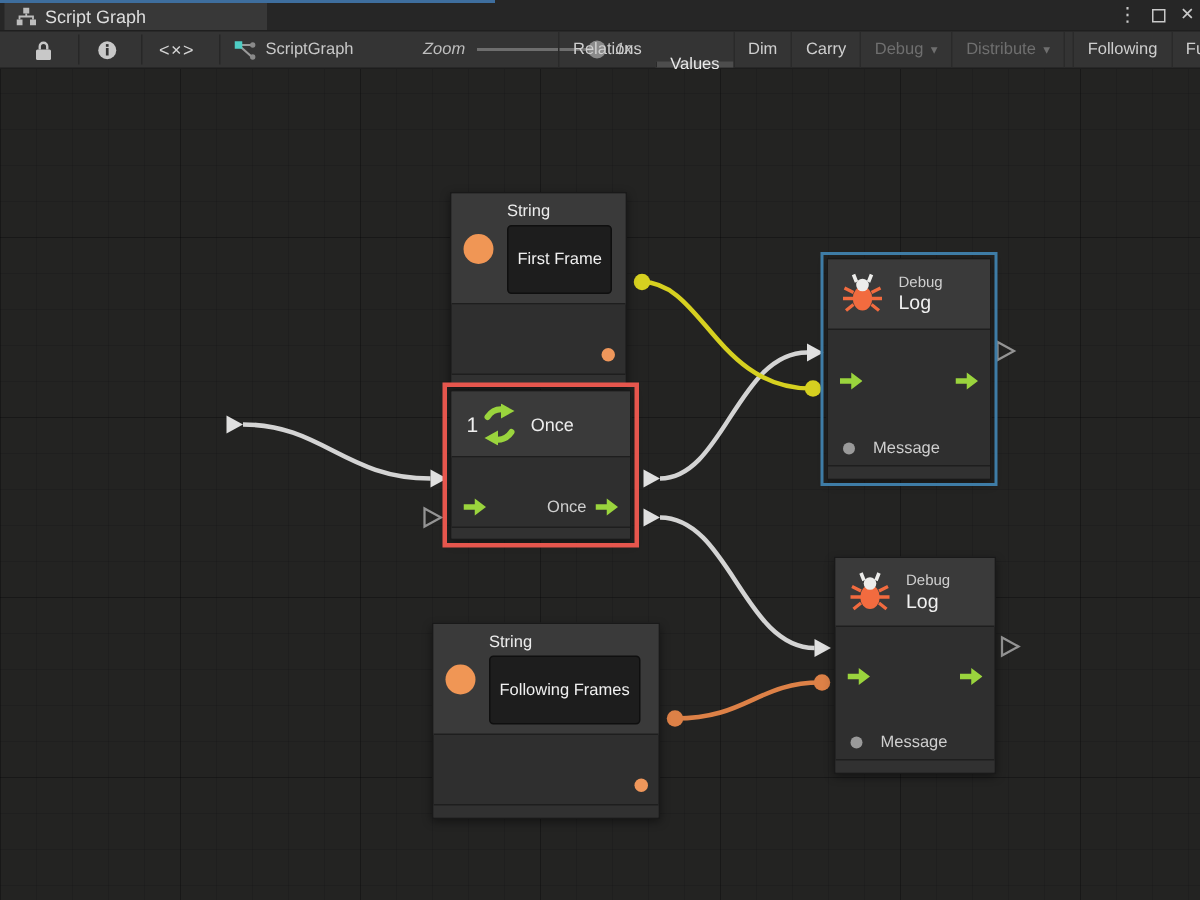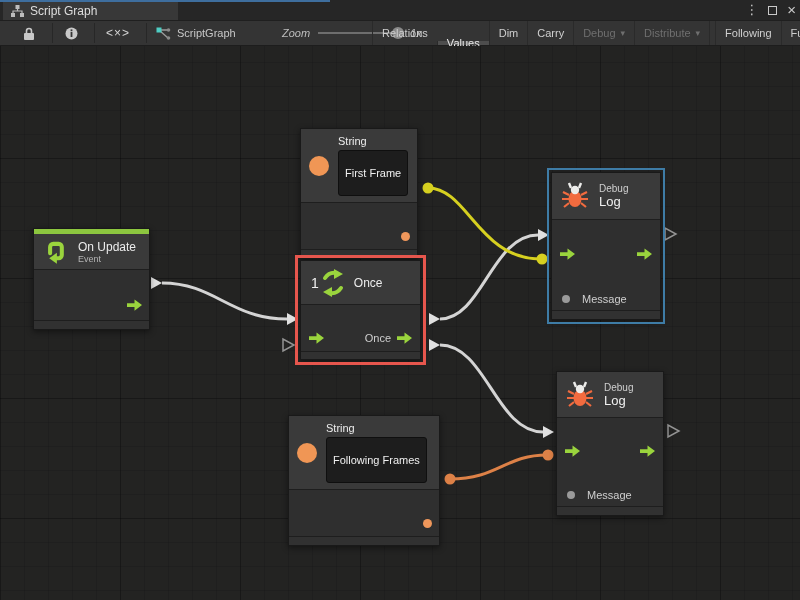--- a/index.html
+++ b/index.html
@@ -198,39 +198,20 @@
         <div class="title">String</div>
         <div class="str-field">First Frame</div>
       </div>
     </div>
     <div class="row" style="height:26px;">
       <span class="dot orange-dot" style="position:absolute; right:7px;"></span>
     </div>
     <div class="node-footer" style="height:9px;"></div>
   </div>
 
-  <div class="node" style="left:33px; top:228px; width:117px;">
-    <div style="height:5px; background:#8cc63f;"></div>
-    <div class="node-header" style="padding:4px 8px; gap:9px;">
-      <svg width="27" height="27" viewBox="0 0 30 30">
-        <path d="M9 17 V10 a3.5 3.5 0 0 1 3.5-3.5 h6 A3.5 3.5 0 0 1 22 10 v9 a3.5 3.5 0 0 1 -3.5 3.5 h-3" fill="none" stroke="#9ad43d" stroke-width="4.5" stroke-linecap="round"></path>
-        <polygon points="16.5,16.5 16.5,28.5 8,22.5" fill="#9ad43d"></polygon>
-      </svg>
-      <div>
-        <div class="title" style="font-size:12px;">On Update</div>
-        <div class="subtitle">Event</div>
-      </div>
-    </div>
-    <div class="row" style="height:30px;">
-      <svg class="arrow-r" style="right:7px;" width="15" height="12" viewBox="0 0 16 12">
-        <path d="M0 4 h8 V0 l8 6 -8 6 V8 H0 z" fill="#9ad43d"></path>
-      </svg>
-    </div>
-    <div class="node-footer" style="height:9px;"></div>
-  </div>
 
   <div class="node sel-red" style="left:300px; top:260px; width:121px;">
     <div class="node-header" style="padding:6px 10px; height:44px;">
       <span class="big" style="font-size:14px;">1</span>
       <svg width="24" height="28" viewBox="0 0 24 28" style="margin-left:2px;">
         <path d="M4 9 Q8 3 15 4" fill="none" stroke="#9ad43d" stroke-width="4" stroke-linecap="round"></path>
         <polygon points="13,0 22,5 13,10" fill="#9ad43d"></polygon>
         <path d="M20 19 Q16 25 9 24" fill="none" stroke="#9ad43d" stroke-width="4" stroke-linecap="round"></path>
         <polygon points="11,18 2,23 11,28" fill="#9ad43d"></polygon>
       </svg>

